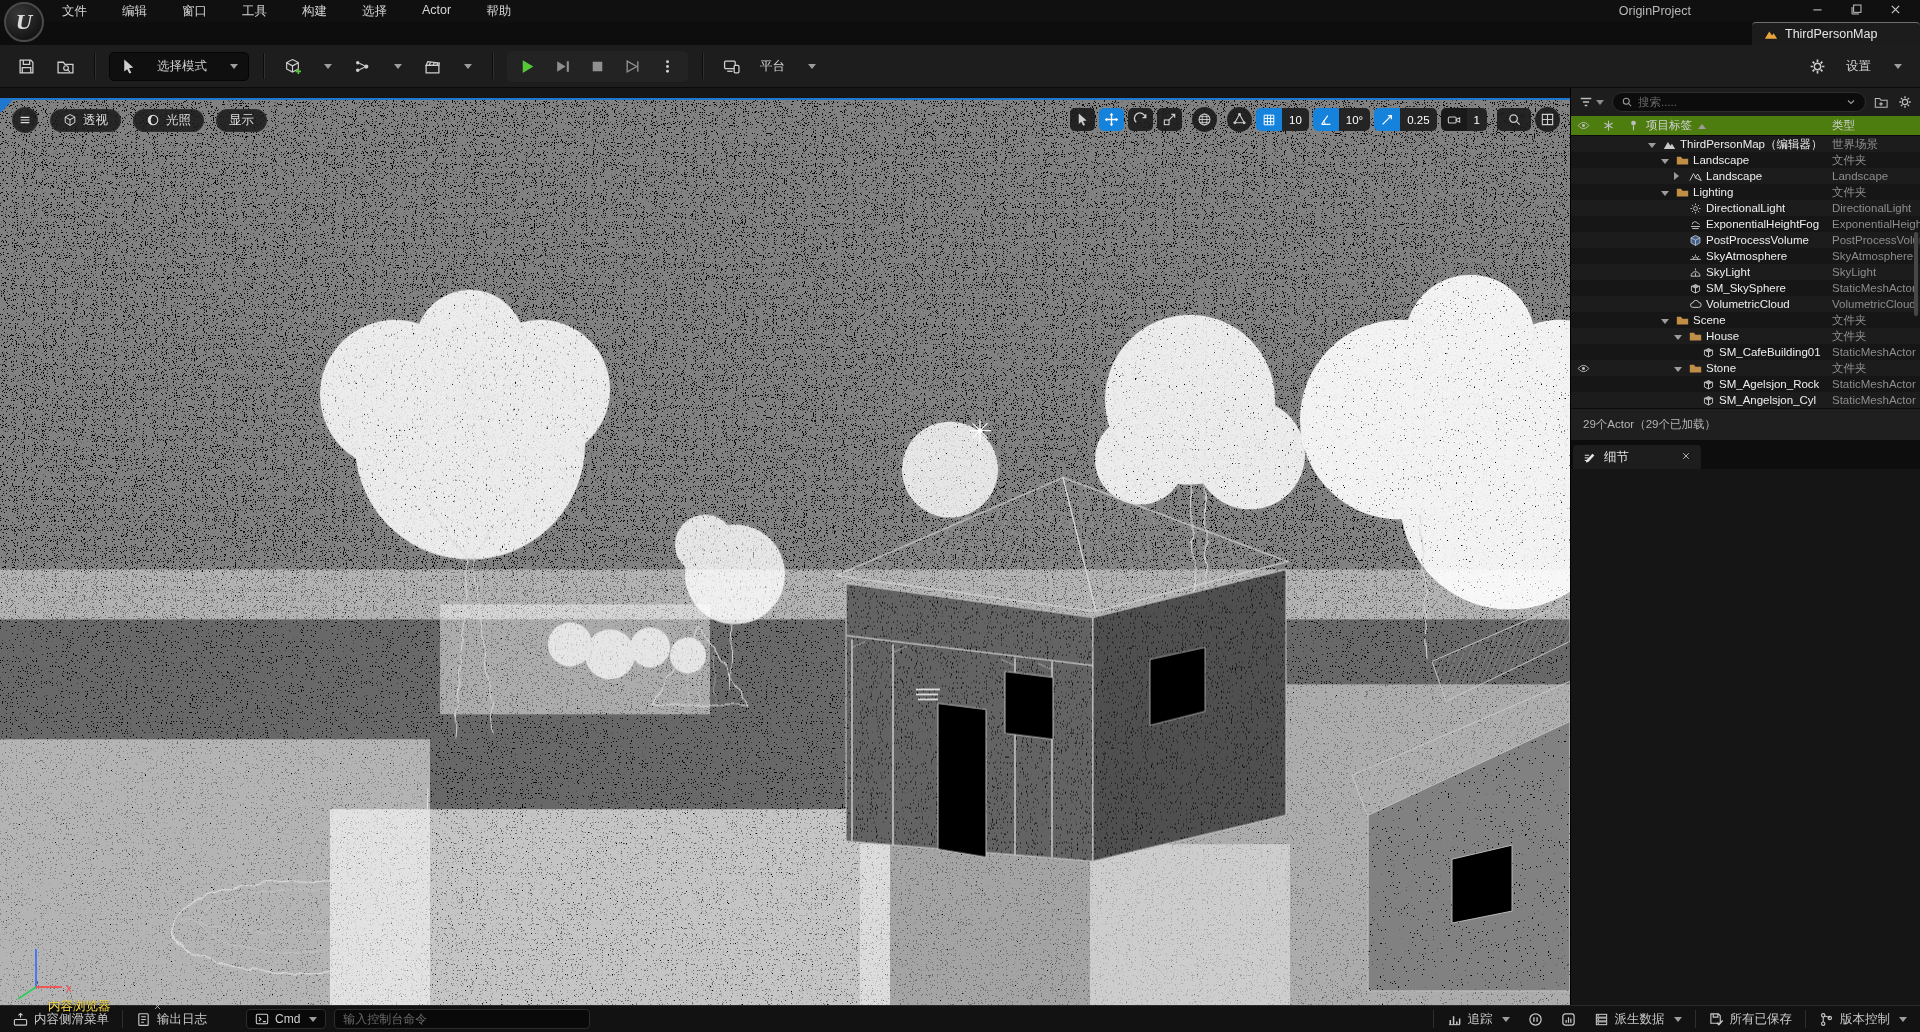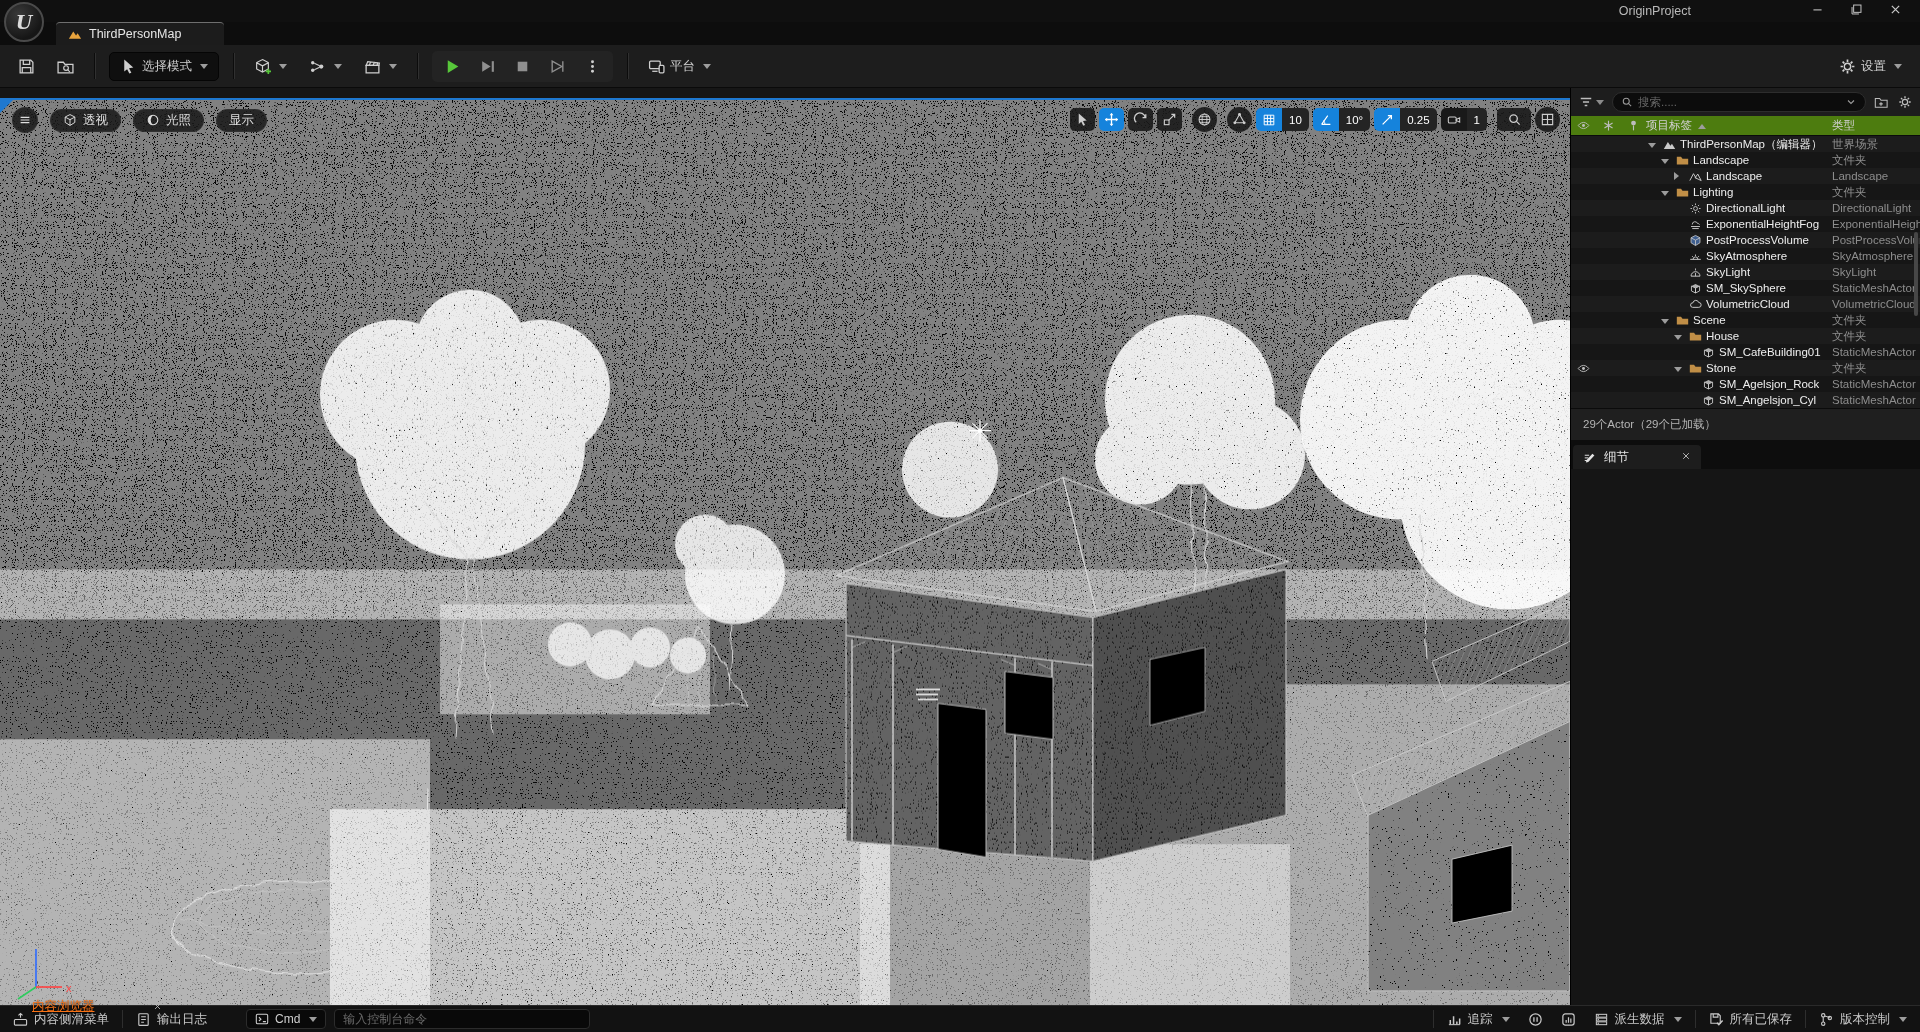--- a/index.html
+++ b/index.html
@@ -15,30 +15,30 @@
             display:flex; align-items:center; justify-content:center; z-index:9; }
   .uelogo span { font-family:"DejaVu Serif","Liberation Serif",serif; font-weight:bold; font-style:italic;
                  color:#dcdcdc; font-size:19px; line-height:1; }
   .menus { display:flex; gap:27px; margin-left:58px; }
   .menus .mi { color:#d4d4d4; font-size:12.5px; cursor:default; padding:2px 4px; }
   .win-title { margin-left:auto; color:#b9b9b9; font-size:12.5px; }
   .winbtns { display:flex; gap:26px; margin-left:120px; margin-right:18px; align-items:center; }
   .winbtns svg { width:13px; height:13px; stroke:#c9c9c9; stroke-width:1.2; fill:none; }
 
   
-  .tabstrip { height:23px; background:#0d0d0d; display:flex; align-items:flex-end; padding-left:56px; }
+  .tabstrip { height:23px; background:#0d0d0d; display:flex; align-items:flex-end; padding-left:56px;justify-content:flex-end; }
   .leveltab { height:23px; min-width:168px; background:#1c1c1c; border-radius:4px 4px 0 0;
               border-top:1px solid #6f6f6f; display:flex; align-items:center; gap:7px; padding:0 12px; }
   .leveltab svg { width:14px; height:14px; }
   .leveltab .lt-label { color:#e6e6e6; font-size:12.5px; }
 
   
   .toolbar { height:43px; background:#1d1d1d; display:flex; align-items:center; padding:0 12px; gap:10px;
              border-bottom:1px solid #0a0a0a; }
-  .tbtn { display:flex; align-items:center; gap:5px; background:transparent; border:0; color:#cfcfcf;
+  .tbtn { display:flex; align-items:center; gap:20px; background:transparent; border:0; color:#cfcfcf;
           padding:5px 6px; border-radius:4px; cursor:pointer; font-size:12.5px; }
   .tbtn svg { width:17px; height:17px; }
   .tsep { width:1px; height:26px; background:#0c0c0c; box-shadow:1px 0 0 #303030; margin:0 4px; }
   .mode-pill { background:#0f0f0f; border:1px solid #050505; border-radius:5px; padding:5px 10px; }
   .chev { width:0; height:0; border-left:4px solid transparent; border-right:4px solid transparent;
           border-top:5px solid #9d9d9d; display:inline-block; margin-left:3px; }
   .play-group { display:flex; align-items:center; gap:6px; background:#232323; border-radius:5px; padding:2px 6px; }
   .icon-green { color:#57c73a; }
   .toolbar-right { margin-left:auto; display:flex; align-items:center; }
 
@@ -122,22 +122,22 @@
   .sbtn svg { width:15px; height:15px; }
   .ssep { width:1px; height:18px; background:#2e2e2e; }
   .cmdbox { display:flex; align-items:center; gap:6px; height:20px; background:#090909; border:1px solid #2c2c2c;
             border-radius:4px; padding:0 8px; color:#cfcfcf; cursor:pointer;margin-left:26px; }
   .cmdbox svg { width:14px; height:14px; }
   .consolebox { width:256px; height:20px; background:#090909; border:1px solid #2c2c2c; border-radius:4px;
                 display:flex; align-items:center; padding:0 8px; }
   .consolebox input { width:100%; background:transparent; border:0; outline:none; color:#cfcfcf; font-size:12px; }
   .consolebox input::placeholder { color:#6a6a6a; }
   .sb-right { margin-left:auto; display:flex; align-items:center; gap:8px; }
-  .drawer-tip { position:absolute; top:-10px; left:24px; color:#f97316; font-size:12.5px; text-shadow:0 1px 2px #000;
-                pointer-events:none; white-space:nowrap;text-decoration:underline; }
+  .drawer-tip { position:absolute; top:-10px; left:40px; color:#fde047; font-size:12.5px; text-shadow:0 1px 2px #000;
+                pointer-events:none; white-space:nowrap; }
   .log-x { position:absolute; top:-8px; left:22px; color:#bdbdbd; }
   .log-x svg { width:9px; height:9px; }
 </style>
 </head>
 <body>
 
 <svg width="0" height="0" style="position:absolute">
   <defs>
     <g id="_s">
       <symbol id="i-save" viewBox="0 0 16 16">
@@ -377,20 +377,30 @@
     </g>
   </defs>
 </svg>
 
 <div class="app">
 
   <div class="titlebar">
     <div class="uelogo">
         <span>U</span>
       </div>
+    <div class="menus">
+      <span class="mi">文件</span>
+      <span class="mi">编辑</span>
+      <span class="mi">窗口</span>
+      <span class="mi">工具</span>
+      <span class="mi">构建</span>
+      <span class="mi">选择</span>
+      <span class="mi">Actor</span>
+      <span class="mi">帮助</span>
+    </div>
     <span class="win-title">OriginProject</span>
     <div class="winbtns">
       <span><svg>
             <use href="#i-min"></use>
           </svg></span>
       <span><svg>
             <use href="#i-max"></use>
           </svg></span>
       <span><svg>
             <use href="#i-x"></use>

